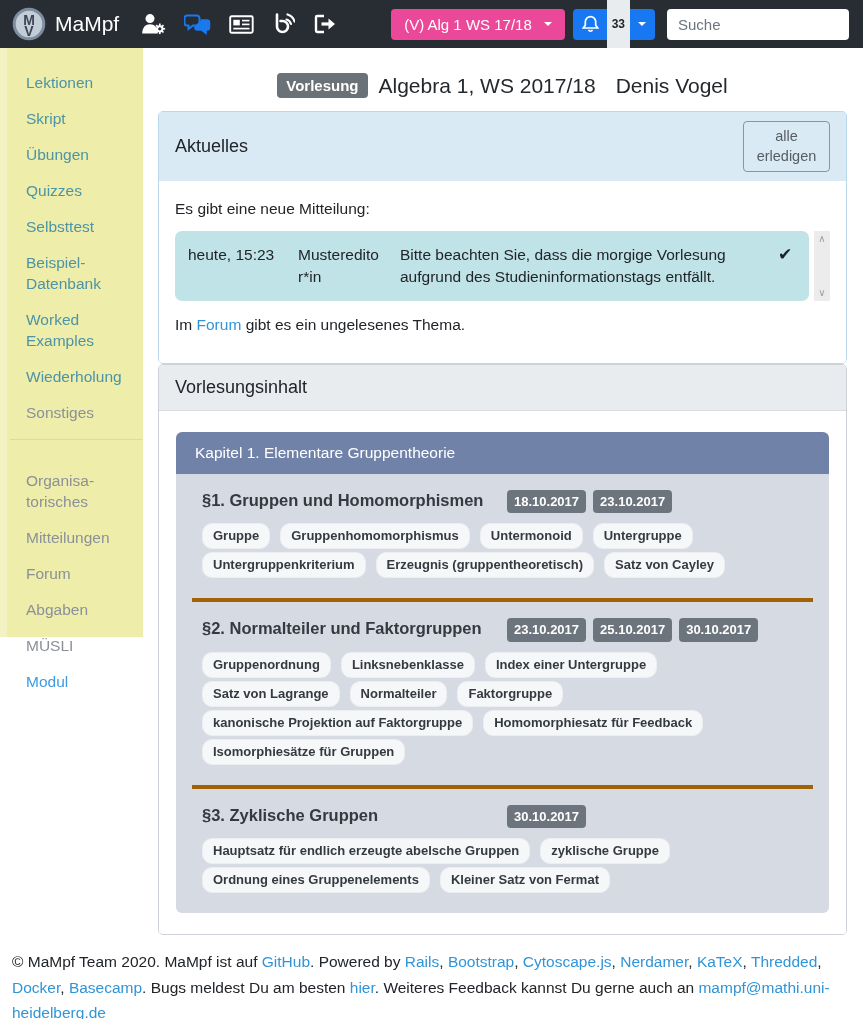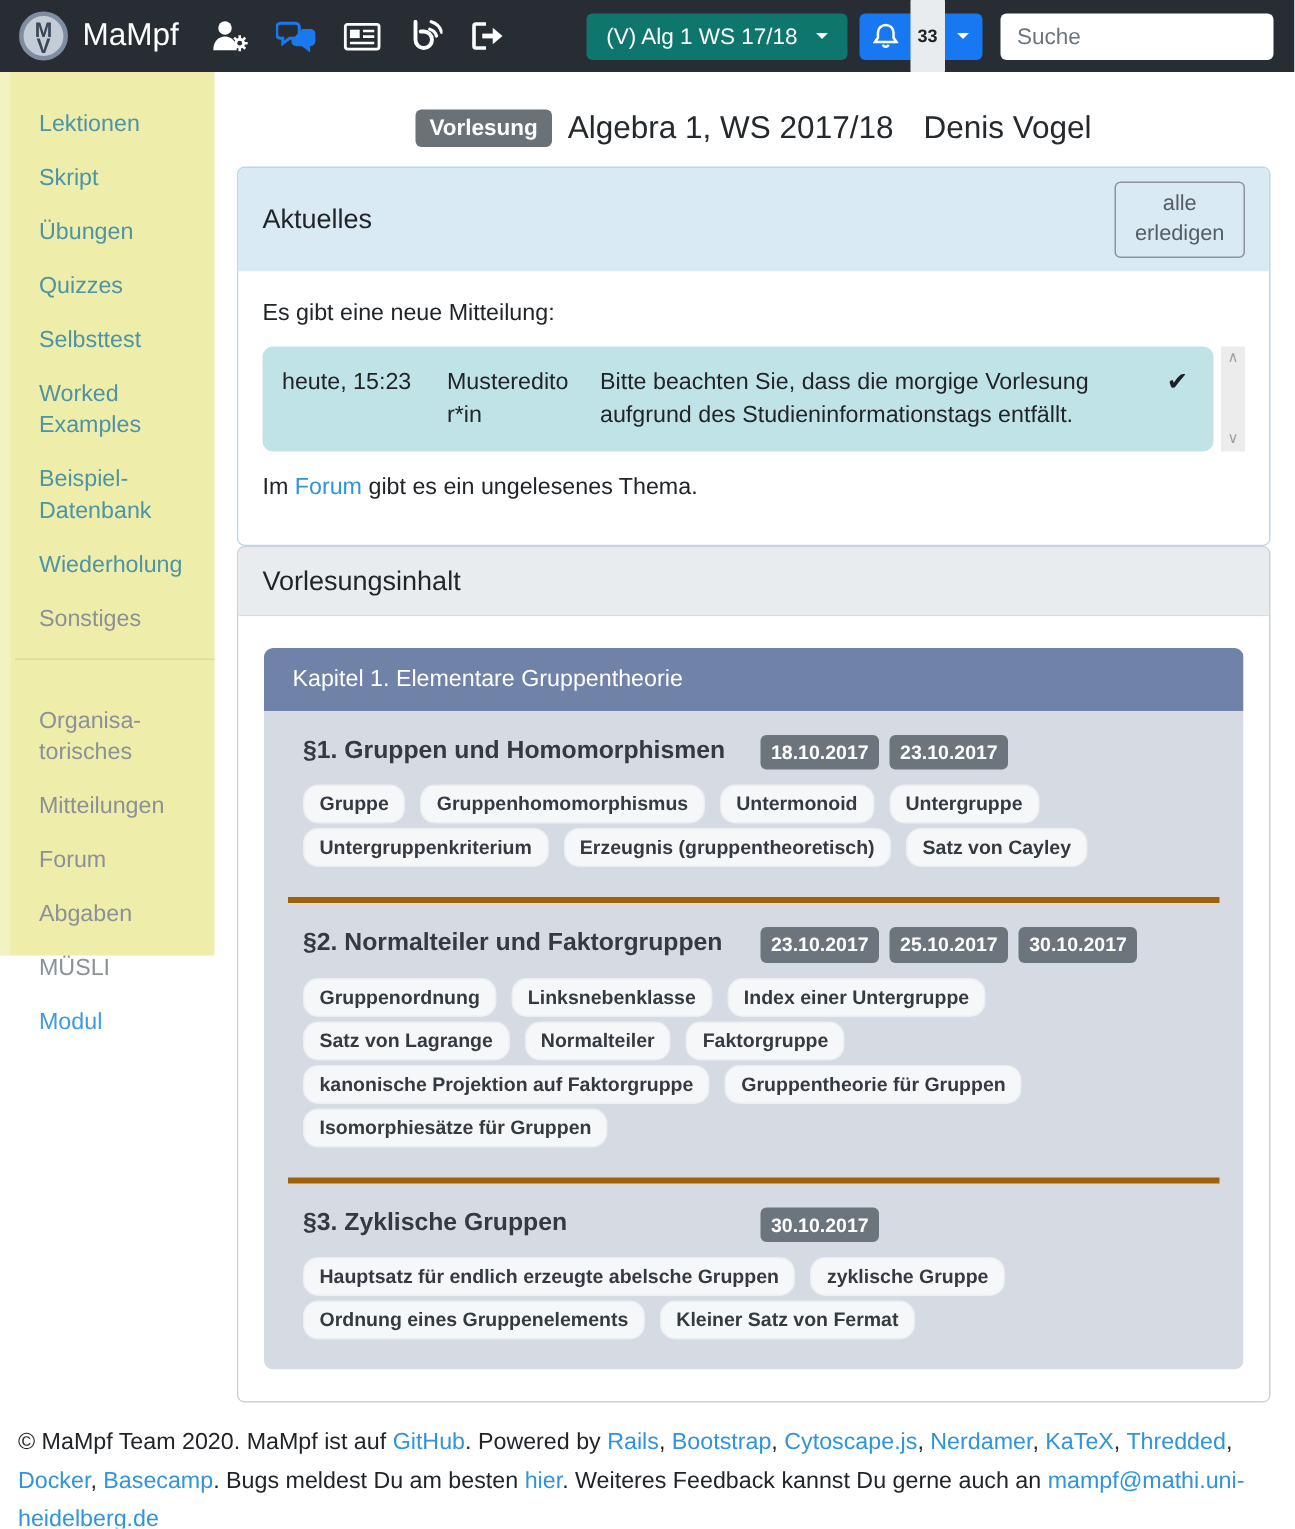--- a/index.html
+++ b/index.html
@@ -14,21 +14,21 @@
   
   .navbar {
     height:48px; background:#282d33; display:flex; align-items:center;
     padding:0 14px 0 12px;
   }
   .logo-wrap { display:flex; align-items:center; }
   .brand { color:#fff; font-size:21px; margin-left:9px; }
   .nav-icons { display:flex; align-items:center; gap:18px; margin-left:22px; }
   .nav-icon { display:flex; align-items:center; }
   .course-btn {
-    margin-left:54px; background:#0f766e; color:#fff; border:none;
+    margin-left:54px; background:#ec4899; color:#fff; border:none;
     font-size:15px; height:31px; padding:0 13px; border-radius:4px;
     display:flex; align-items:center; gap:12px; font-family:inherit;
   }
   .caret { width:0; height:0; border-left:4px solid transparent; border-right:4px solid transparent; border-top:4px solid #fff; }
   .bell-btn {
     margin-left:auto; background:#1778f2; border:none; border-radius:4px;
     height:31px; padding:0 9px; display:flex; align-items:center; gap:8px;
   }
   .bell-badge { background:#e9ecef; color:#212529; font-size:12px; font-weight:bold; border-radius:3px; padding:20px 5px; line-height:1; }
   .search-input {
@@ -196,22 +196,22 @@
 
 <div class="layout">
 
   <div class="sidebar">
     <div>
         <a class="s-item link">Lektionen</a>
         <a class="s-item link">Skript</a>
         <a class="s-item link">Übungen</a>
         <a class="s-item link">Quizzes</a>
         <a class="s-item link">Selbsttest</a>
+        <a class="s-item link">Beispiel-Datenbank</a>
         <a class="s-item link">Worked Examples</a>
-        <a class="s-item link">Beispiel-Datenbank</a>
         <a class="s-item link">Wiederholung</a>
         <span class="s-item disabled">Sonstiges</span>
       </div>
     <hr class="s-divider">
     <div>
         <span class="s-item disabled">Organisa­torisches</span>
         <span class="s-item disabled">Mitteilungen</span>
         <span class="s-item disabled">Forum</span>
         <span class="s-item disabled">Abgaben</span>
         <span class="s-item disabled">MÜSLI</span>
@@ -284,21 +284,21 @@
                   </div>
                 </div>
                 <div class="tags">
                   <a class="tag">Gruppenordnung</a>
                   <a class="tag">Linksnebenklasse</a>
                   <a class="tag">Index einer Untergruppe</a>
                   <a class="tag">Satz von Lagrange</a>
                   <a class="tag">Normalteiler</a>
                   <a class="tag">Faktorgruppe</a>
                   <a class="tag">kanonische Projektion auf Faktorgruppe</a>
-                  <a class="tag">Gruppentheorie für Gruppen</a>
+                  <a class="tag">Homomorphiesatz für Feedback</a>
                   <a class="tag">Isomorphiesätze für Gruppen</a>
                 </div>
               </div>
               <div class="section">
                 <div class="sec-row">
                   <a class="sec-title">§3. Zyklische Gruppen</a>
                   <div class="sec-dates">
                     <span class="date-badge">30.10.2017</span>
                   </div>
                 </div>

